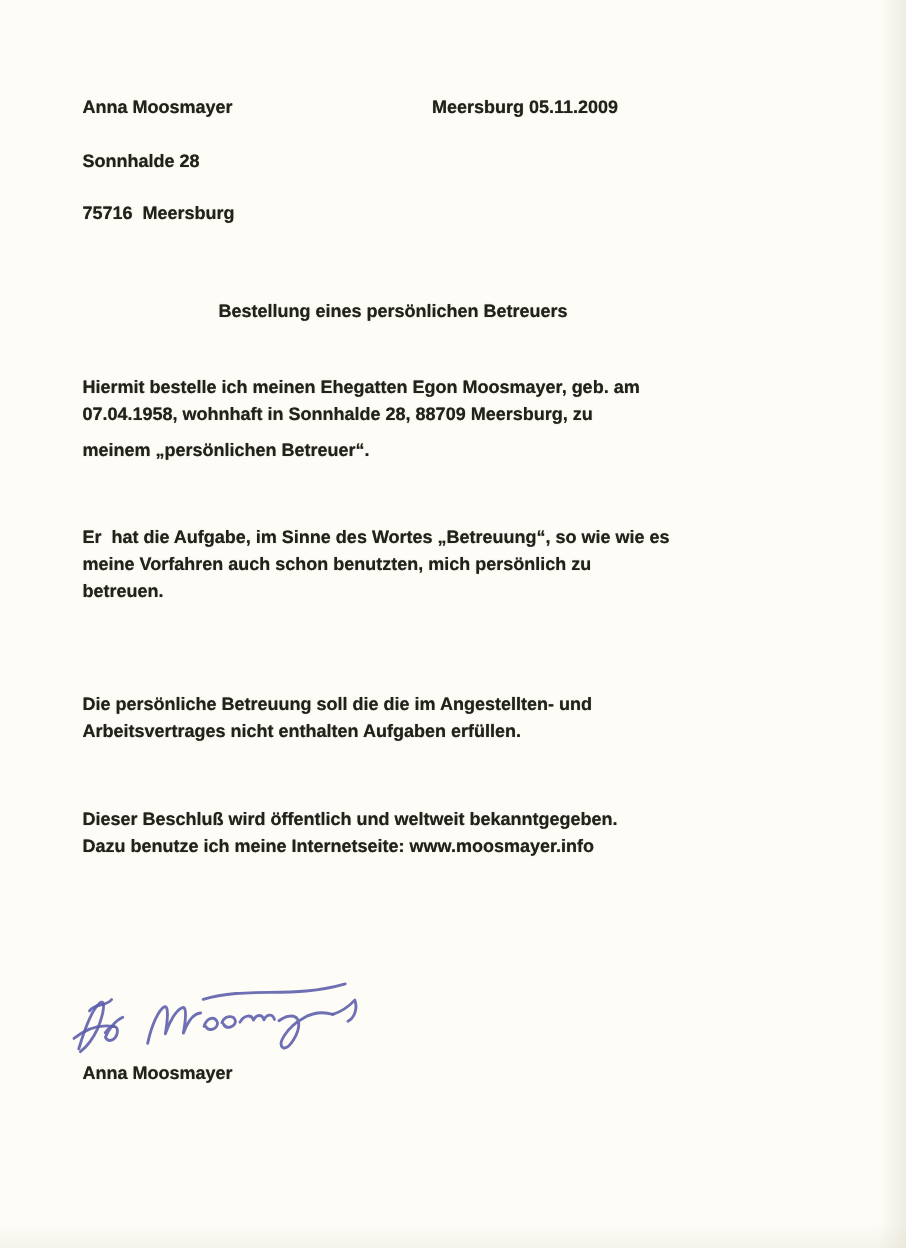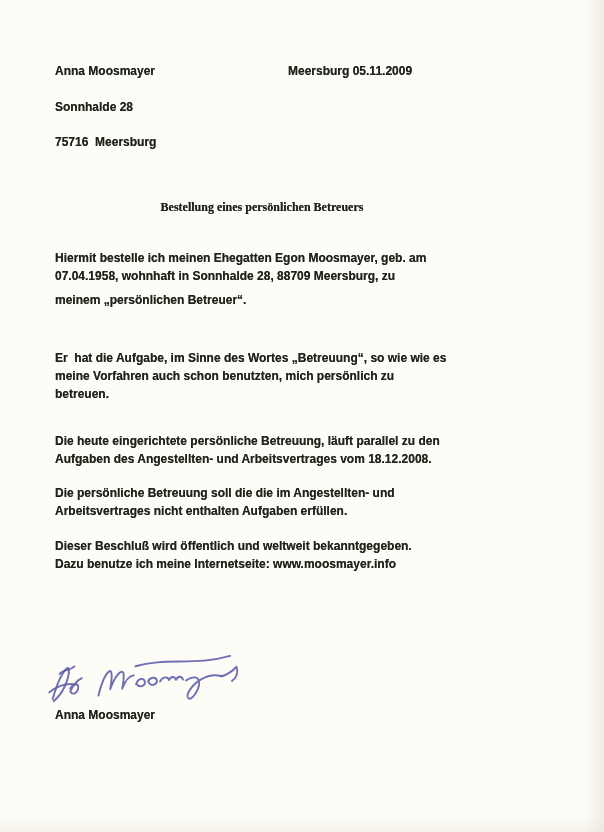--- a/index.html
+++ b/index.html
@@ -25,21 +25,20 @@
   .txt {
     position: absolute;
     white-space: pre-wrap;
     text-shadow: 0 0 0.5px rgba(33,35,27,0.75);
   }
   .left-col { left: 55px; }
   .title {
     left: 0;
     width: 524px;
     text-align: center;
-    font-family: Liberation Serif, serif;
   }
   .sig {
     position: absolute;
     left: 46px;
     top: 656px;
     transform: rotate(-2deg);
   }
   .sig svg { display: block; }
   .sig path {
     fill: none;
@@ -66,24 +65,22 @@
 
   <div class="txt left-col" style="top:249px;">Hiermit bestelle ich meinen Ehegatten Egon Moosmayer, geb. am
 07.04.1958, wohnhaft in Sonnhalde 28, 88709 Meersburg, zu</div>
 
   <div class="txt left-col" style="top:291px;">meinem „persönlichen Betreuer“.</div>
 
   <div class="txt left-col" style="top:349px;">Er  hat die Aufgabe, im Sinne des Wortes „Betreuung“, so wie wie es
 meine Vorfahren auch schon benutzten, mich persönlich zu
 betreuen.</div>
 
-  <div class="txt left-col" style="top:432px;">Die heute eingerichtete persönliche Betreuung, läuft parallel zu den
-Aufgaben des Angestellten- und Arbeitsvertrages vom 18.12.2008.</div>
 
-  <div class="txt left-col" style="top:484px;">Die persönliche Betreuung soll die die im Angestellten- und
+  <div class="txt left-col" style="top:460px;">Die persönliche Betreuung soll die die im Angestellten- und
 Arbeitsvertrages nicht enthalten Aufgaben erfüllen.</div>
 
   <div class="txt left-col" style="top:537px;">Dieser Beschluß wird öffentlich und weltweit bekanntgegeben.
 Dazu benutze ich meine Internetseite: www.moosmayer.info</div>
 
 
   <div class="sig">
     <svg width="195" height="52" viewBox="0 0 195 52" xmlns="http://www.w3.org/2000/svg">
       <g stroke="#5a5caa">
         <path d="M6,40 C10,28 16,14 21,10 C25,7 24,16 19,27 C16,33 11,39 7,42"></path>

